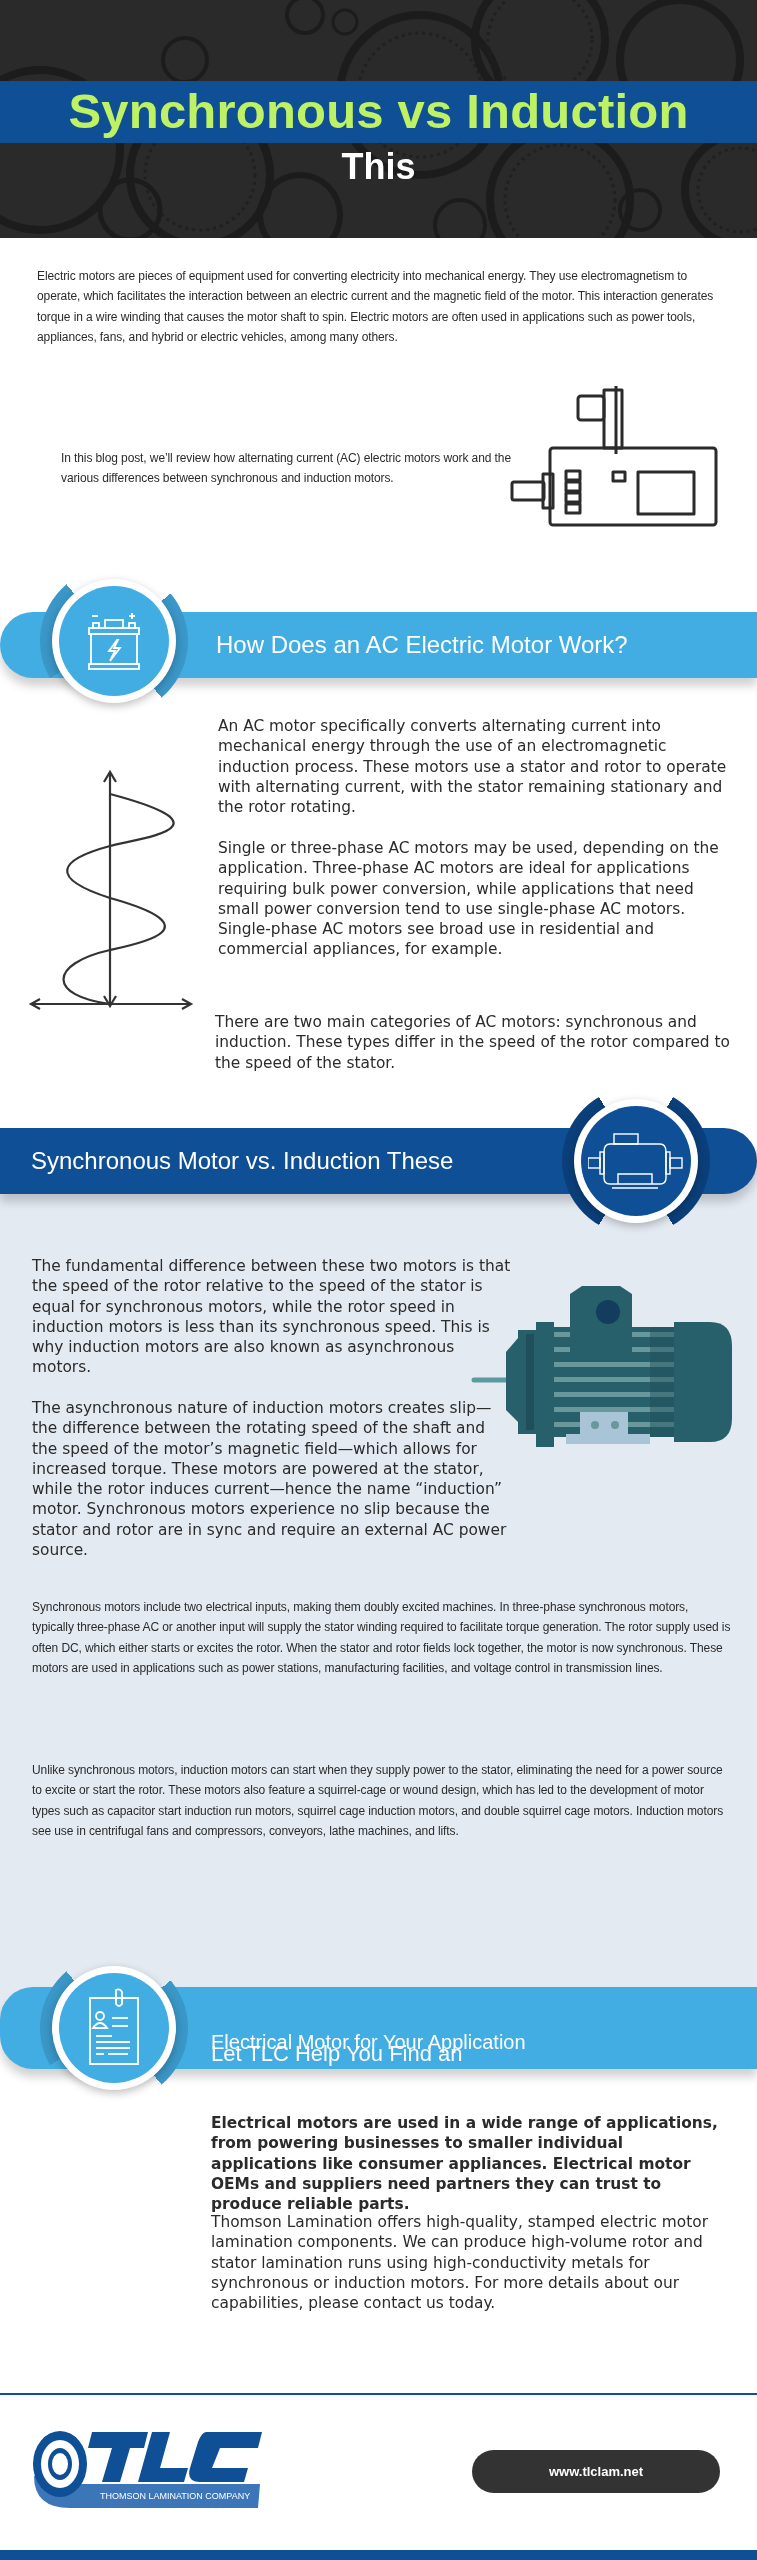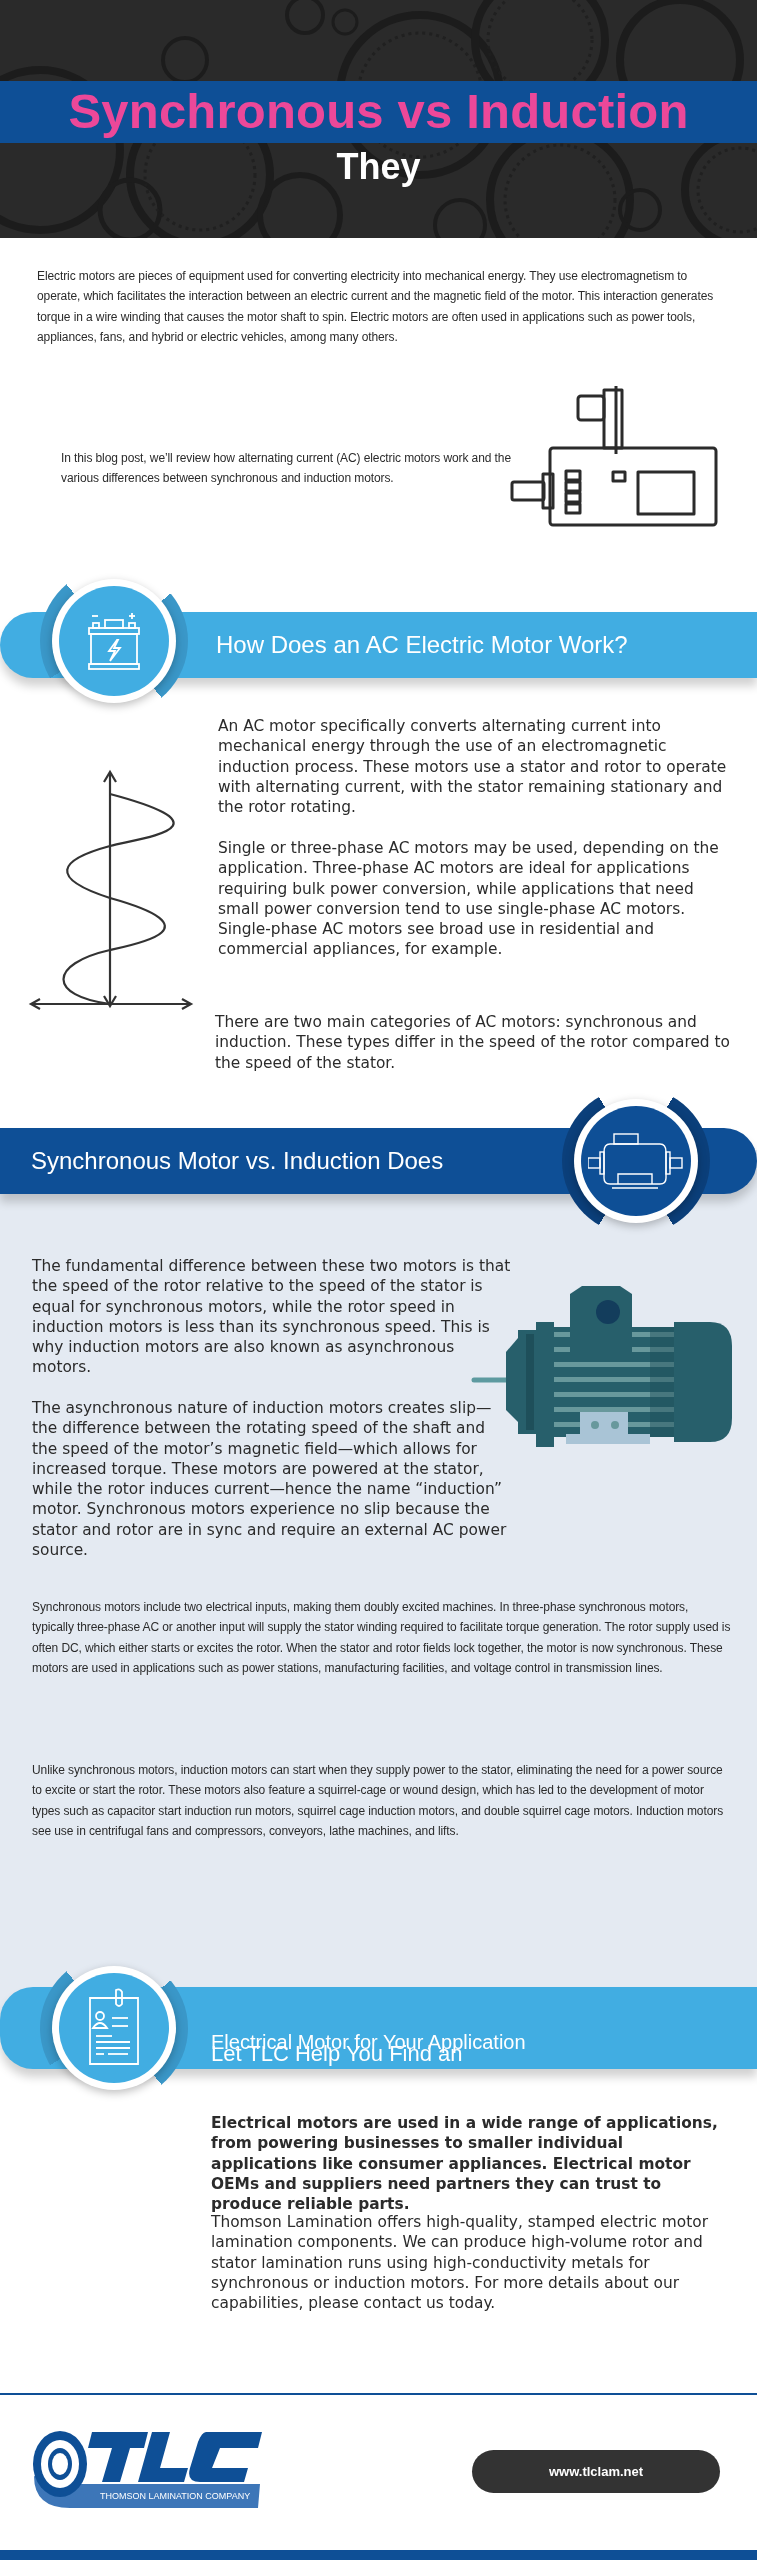--- a/index.html
+++ b/index.html
@@ -3,21 +3,21 @@
 <meta charset="utf-8">
 <style>
   * { box-sizing: border-box; margin: 0; padding: 0; }
   html, body { width: 757px; background: #ffffff; }
   body { font-family: "DejaVu Sans", sans-serif; color: #2b2b2b; position: relative; height: 2560px; overflow: hidden; }
 
   
   .hero { position: absolute; left: 0; top: 0; width: 757px; height: 238px; background: #2a2a2a; overflow: hidden; }
   .hero svg.bg { position: absolute; left: 0; top: 0; }
   .hero-band { position: absolute; left: 0; top: 81px; width: 757px; height: 62px; background: #0e4f96; }
-  .hero-title { position: absolute; left: 0; top: 80px; width: 757px; text-align: center; color: #ec4899; font-family: "Liberation Sans", sans-serif; font-weight: bold; font-size: 49px; letter-spacing: 0.2px; line-height: 62px; }
+  .hero-title { position: absolute; left: 0; top: 80px; width: 757px; text-align: center; color: #bef264; font-family: "Liberation Sans", sans-serif; font-weight: bold; font-size: 49px; letter-spacing: 0.2px; line-height: 62px; }
   .hero-sub { position: absolute; left: 0; top: 142px; width: 757px; text-align: center; color: #fff; font-family: "Liberation Sans", sans-serif; font-weight: bold; font-size: 36px; line-height: 50px; }
 
   
   .p { position: absolute; font-size: 15.4px; line-height: 20.3px; color: #2b2b2b; }
   .p.cond { font-family: "Liberation Sans", sans-serif; font-size: 12px; line-height: 20.3px; letter-spacing: -0.1px; }
 
   
   .banner { position: absolute; height: 66px; box-shadow: 0 8px 10px rgba(0,0,0,0.18); }
   .banner-title { position: absolute; color: #fff; font-family: "Liberation Sans", sans-serif; font-weight: normal; }
 
@@ -57,21 +57,21 @@
     <g fill="none" stroke="#1f1f1f" stroke-width="3" stroke-dasharray="3 4" opacity="0.9">
       <circle cx="200" cy="175" r="55"></circle>
       <circle cx="540" cy="40" r="52"></circle>
       <circle cx="560" cy="200" r="55"></circle>
       <circle cx="420" cy="95" r="62"></circle>
       <circle cx="740" cy="190" r="42"></circle>
     </g>
   </svg>
   <div class="hero-band"></div>
   <div class="hero-title">Synchronous vs Induction</div>
-  <div class="hero-sub">They</div>
+  <div class="hero-sub">This</div>
 </div>
 
 <div class="p cond" style="left:37px; top:266px; width:690px;">Electric motors are pieces of equipment used for converting electricity into mechanical energy. They use electromagnetism to operate, which facilitates the interaction between an electric current and the magnetic field of the motor. This interaction generates torque in a wire winding that causes the motor shaft to spin. Electric motors are often used in applications such as power tools, appliances, fans, and hybrid or electric vehicles, among many others.</div>
 <div class="p cond" style="left:37px; top:448px; width:480px;margin-left:24px;">In this blog post, we’ll review how alternating current (AC) electric motors work and the various differences between synchronous and induction motors.</div>
 
 <svg style="position:absolute; left:508px; top:386px;" width="220" height="155" viewBox="0 0 220 155">
   <g fill="none" stroke="#2b2b2b" stroke-width="3" stroke-linejoin="round">
     <rect x="42" y="62" width="166" height="77" rx="3"></rect>
     <rect x="70" y="10" width="26" height="24" rx="3"></rect>
     <rect x="96" y="4" width="18" height="58"></rect>
@@ -122,21 +122,21 @@
   </g>
 </svg>
 
 <div class="p" style="left:218px; top:716px; width:520px;">An AC motor specifically converts alternating current into mechanical energy through the use of an electromagnetic induction process. These motors use a stator and rotor to operate with alternating current, with the stator remaining stationary and the rotor rotating.</div>
 <div class="p" style="left:218px; top:838px; width:520px;">Single or three-phase AC motors may be used, depending on the application. Three-phase AC motors are ideal for applications requiring bulk power conversion, while applications that need small power conversion tend to use single-phase AC motors. Single-phase AC motors see broad use in residential and commercial appliances, for example.</div>
 <div class="p" style="left:215px; top:980px; width:520px;margin-top:32px;">There are two main categories of AC motors: synchronous and induction. These types differ in the speed of the rotor compared to the speed of the stator.</div>
 
 <div class="lightbg"></div>
 
 <div class="banner" style="left:0; top:1128px; width:757px; background:#0e4f96; border-radius:0 33px 33px 0;"></div>
-<div class="banner-title" style="left:31px; top:1144px; font-size:24px; line-height:34px;">Synchronous Motor vs. Induction Does</div>
+<div class="banner-title" style="left:31px; top:1144px; font-size:24px; line-height:34px;">Synchronous Motor vs. Induction These</div>
 <div class="ring-wrap" style="left:562px; top:1087px;">
   <div class="ring-arc" style="background: conic-gradient(from 10deg, transparent 0 20deg, #0b3f7a 20deg 140deg, transparent 140deg 200deg, #0b3f7a 200deg 320deg, transparent 320deg);"></div>
   <div class="ring-white"></div>
   <div class="ring-inner" style="background:#0e4f96;">
     <svg width="96" height="70" viewBox="0 0 96 70">
       <g fill="none" stroke="#fff" stroke-width="1.4">
         <rect x="26" y="8" width="24" height="10"></rect>
         <path d="M22 18 L72 18 Q78 18 78 26 L78 52 Q78 58 72 58 L22 58 Q16 58 16 52 L16 26 Q16 18 22 18 Z"></path>
         <rect x="12" y="26" width="4" height="22"></rect>
         <rect x="78" y="26" width="4" height="22"></rect>

